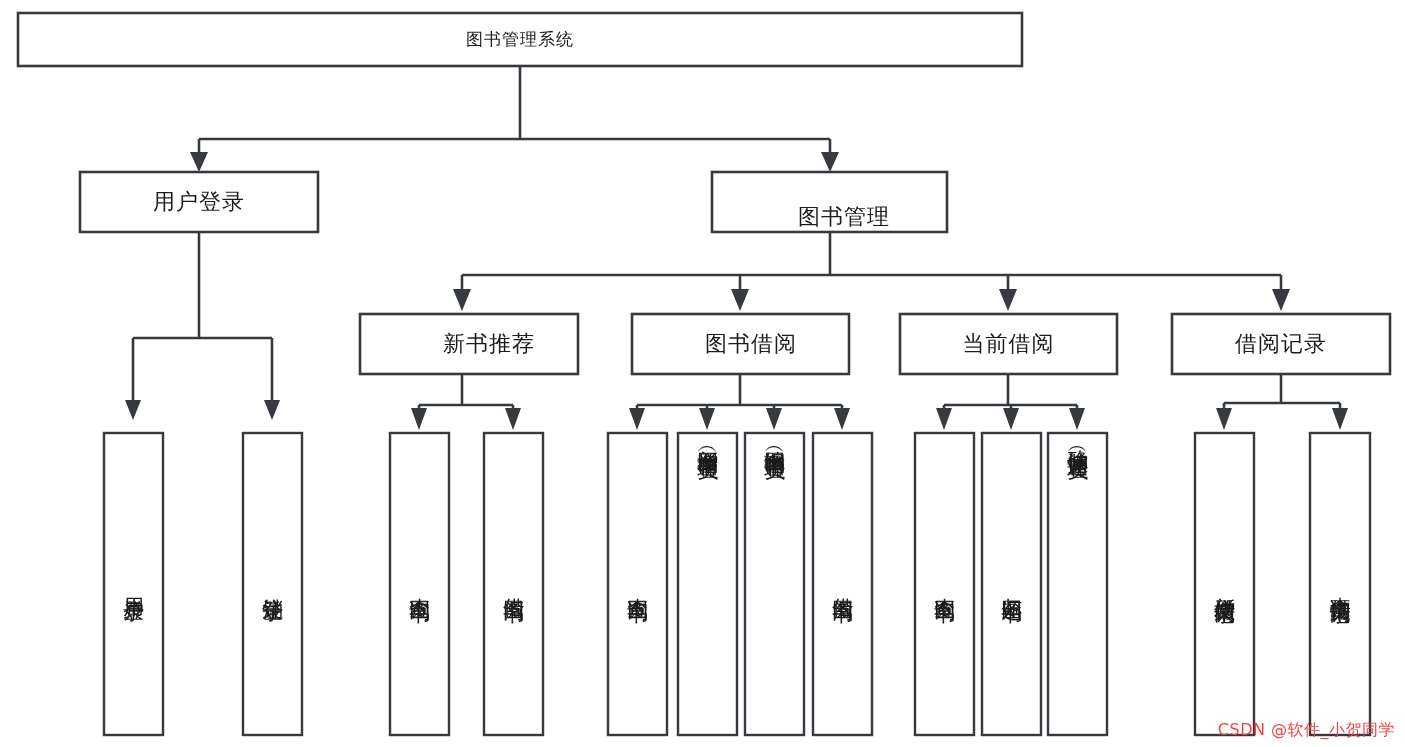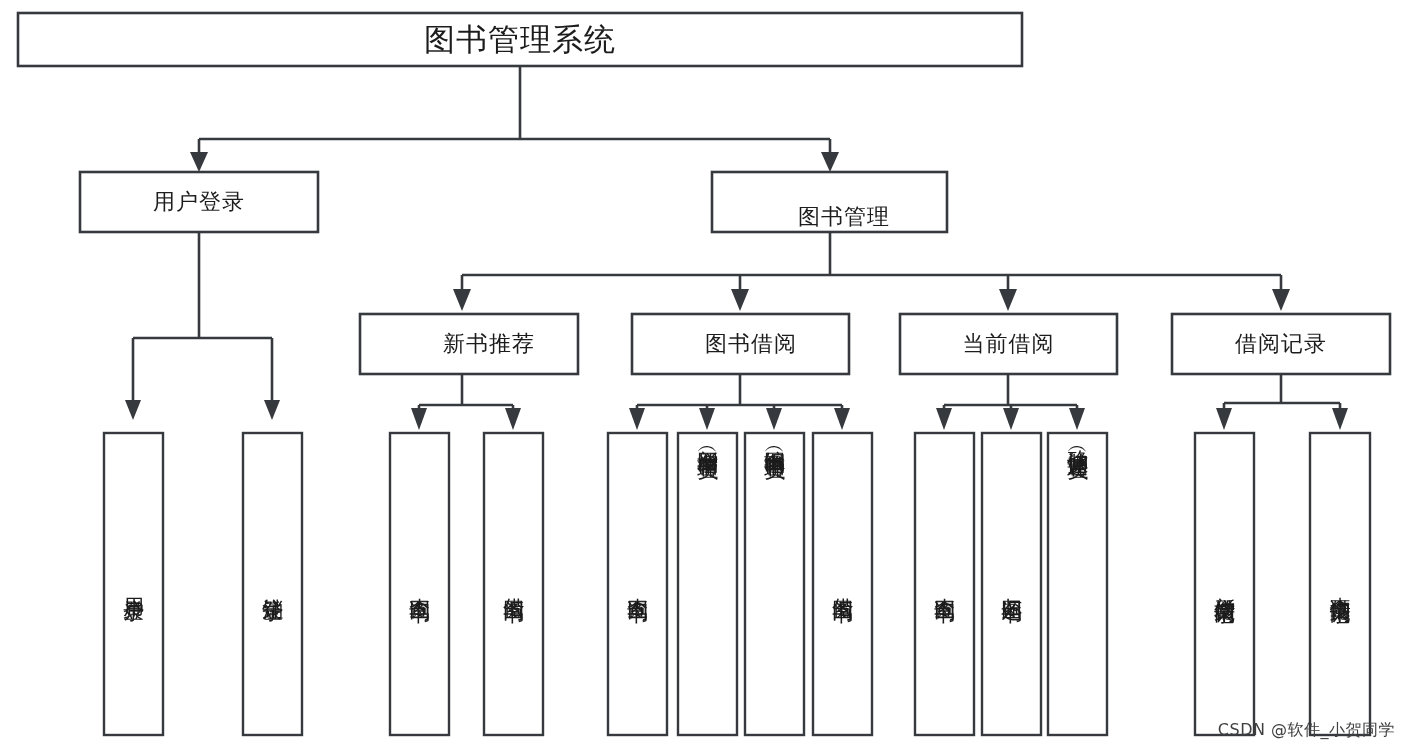--- a/index.html
+++ b/index.html
@@ -69,29 +69,29 @@
     pointer-events: none;
   }
   .htext {
     font-family: "DejaVu Sans", "Liberation Sans", sans-serif;
     font-size: 22px;
     color: #1c1c1c;
     letter-spacing: 1px;
     white-space: nowrap;
   }
   .title-text {
-    font-size: 31px;
+    font-size: 17px;
   }
   #watermark {
     position: absolute;
     right: 10px;
     bottom: 6px;
     font-family: "DejaVu Sans", "Liberation Sans", sans-serif;
     font-size: 16px;
-    color: #404040;
+    color: #ef4444;
     letter-spacing: 0.5px;
     white-space: nowrap;
     pointer-events: none;
     margin-top: 22px;
   }
 </style>
 </head>
 <body>
 
 <div id="diagram-root">

